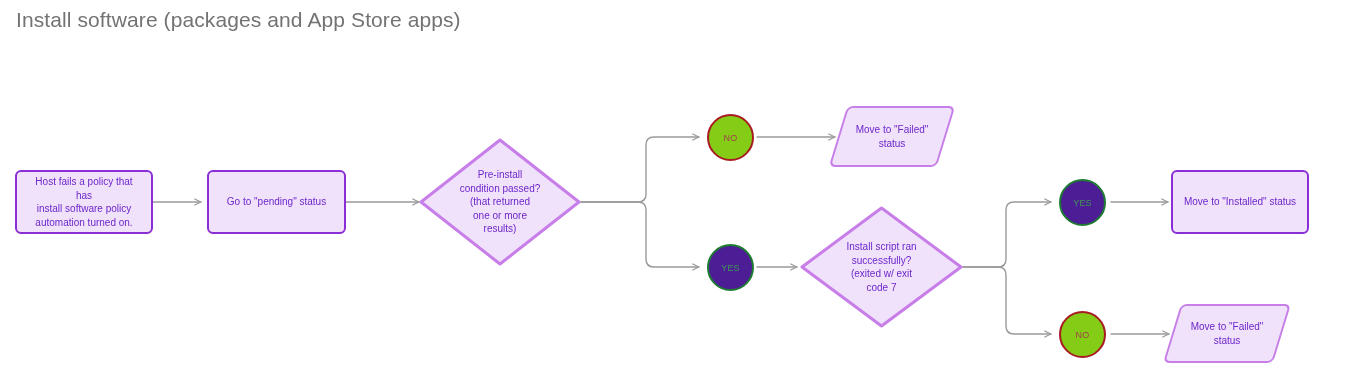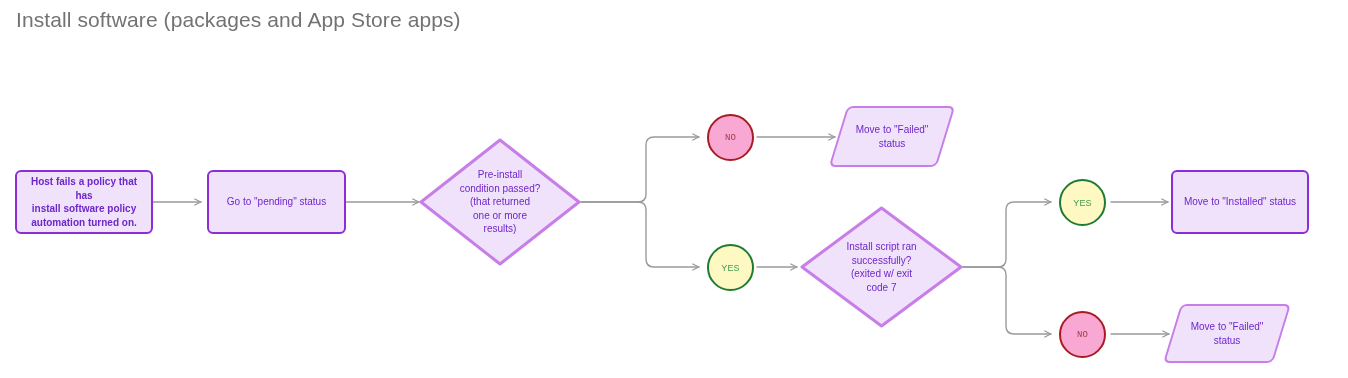--- a/index.html
+++ b/index.html
@@ -120,28 +120,27 @@
   
   .circle {
     position: absolute;
     border-radius: 50%;
     box-sizing: border-box;
     display: flex;
     align-items: center;
     justify-content: center;
   }
   .circle-yes {
-    background: #fef9c3;
+    background: #4c1d95;
     border: 2.5px solid #1e7b32;
   }
   .circle-yes .circle-text { color: #3f9a52; }
   .circle-no {
-    background: #f9a8d4;
+    background: #84cc16;
     border: 2.5px solid #a81b22;
-    font-family: Liberation Mono, monospace;
   }
   .circle-no .circle-text { color: #a04148; }
   .circle-text {
     font-size: 9px;
     letter-spacing: 0.2px;
   }
 </style>
 </head>
 <body>
 
@@ -172,21 +171,21 @@
       <path d="M963,267 L998,267 Q1006,267 1006,259 L1006,210 Q1006,202 1014,202 L1051,202"></path>
 
       <path d="M963,267 L998,267 Q1006,267 1006,275 L1006,326 Q1006,334 1014,334 L1051,334"></path>
 
       <path d="M1111,202 L1168,202"></path>
 
       <path d="M1111,334 L1169,334"></path>
     </g>
   </svg>
 
-  <div class="node rect" style="left:15px; top:170px; width:138px; height:64px;font-weight:bold;">
+  <div class="node rect" style="left:15px; top:170px; width:138px; height:64px;">
     <span class="node-text">Host fails a policy that has
 install software policy
 automation turned on.</span>
   </div>
 
   <div class="node rect" style="left:207px; top:170px; width:139px; height:64px;">
     <span class="node-text">Go to "pending" status</span>
   </div>
 
   <div class="diamond-wrap" style="left:419px; top:138px; width:162px; height:128px;">

